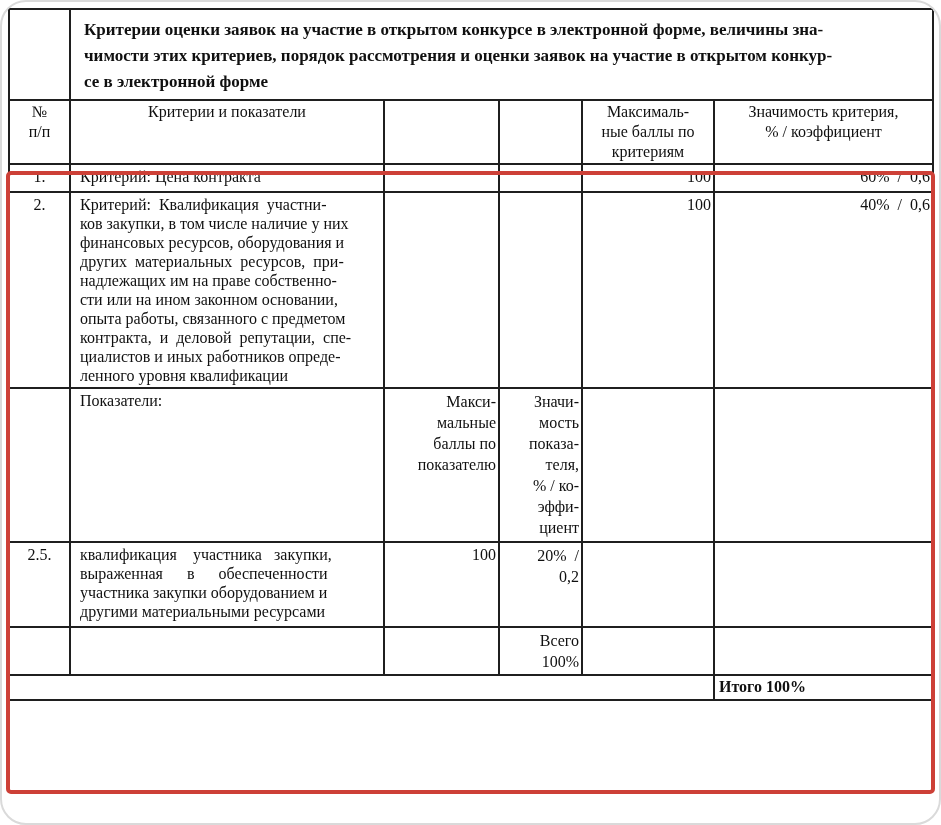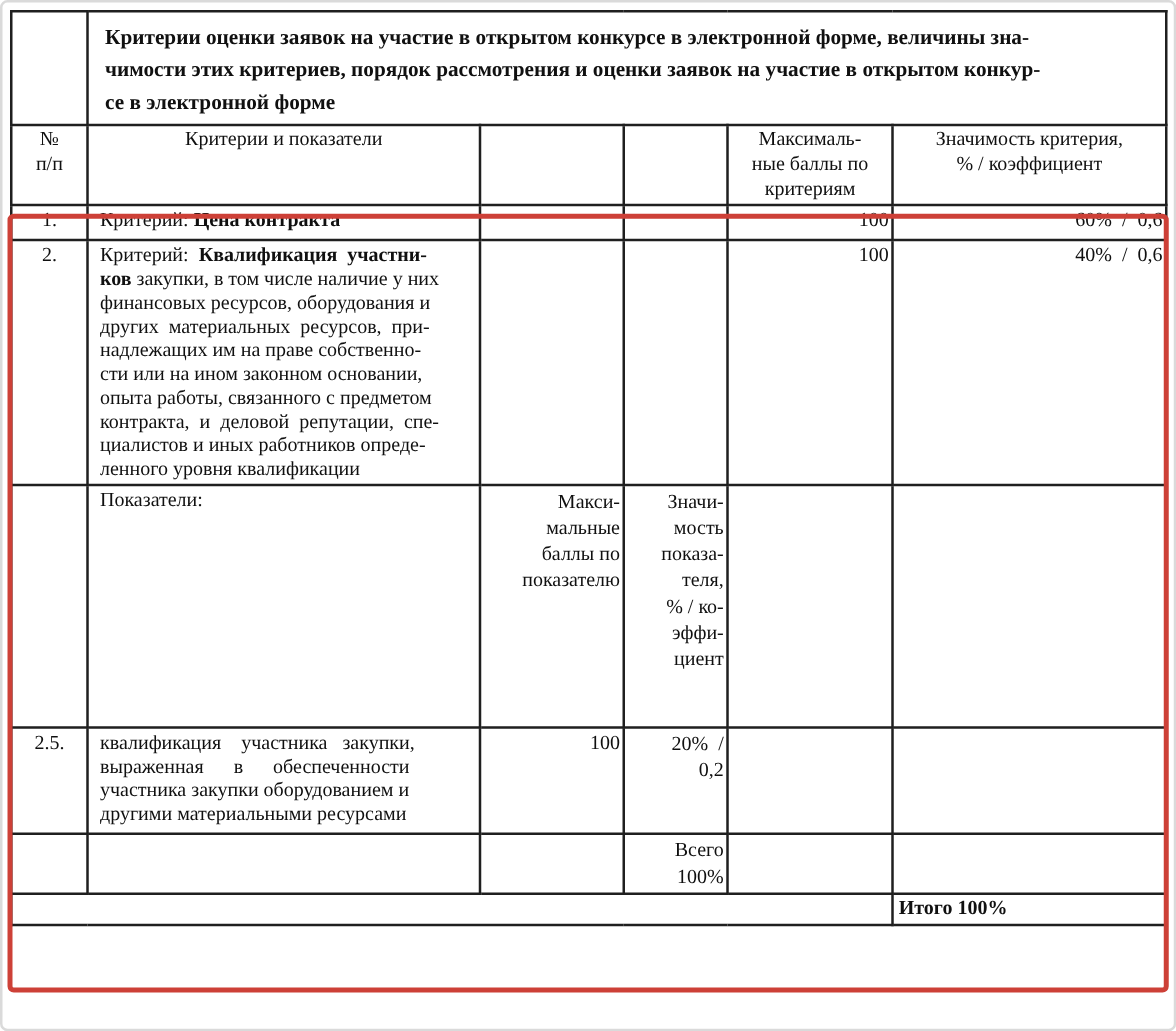--- a/index.html
+++ b/index.html
@@ -3,21 +3,21 @@
 <meta charset="utf-8">
 <style>
   html, body { margin: 0; padding: 0; background: #ffffff; }
   .card {
     position: relative;
     width: 941px;
     height: 825px;
     box-sizing: border-box;
     background: #ffffff;
     border: 2px solid #dadada;
-    border-radius: 6px;
+    border-radius: 26px;
     overflow: hidden;
     font-family: "Liberation Serif", "DejaVu Serif", serif;
     color: #101010;
   }
   table.doc {
     position: absolute;
     left: 6px;
     top: 6px;
     width: 924px;
     border-collapse: collapse;
@@ -35,21 +35,21 @@
   .ctr   { text-align: right; padding-left: 2px; padding-right: 2px; }
   .numc  { text-align: center; padding-left: 1px; padding-right: 1px; }
   .head  { text-align: center; line-height: 20px; padding: 1px 2px; }
   .loose { line-height: 21px; margin-left: 18px; }
   .title-cell {
     font-weight: bold;
     font-size: 17px;
     line-height: 26px;
     padding: 7px 12px 4px 13px;
   }
-  .bold { font-weight: bold; margin-top: 12px; }
+  .bold { font-weight: normal; margin-top: 12px; }
   .grand { font-weight: bold; padding: 1px 4px; }
   .annotation-box {
     position: absolute;
     left: 4px;
     top: 169px;
     width: 929px;
     height: 623px;
     box-sizing: border-box;
     border: 4px solid #cd4037;
     border-radius: 5px;
@@ -111,21 +111,21 @@
 опыта работы, связанного с предметом
 контракта,  и  деловой  репутации,  спе-
 циалистов и иных работников опреде-
 ленного уровня квалификации</span></td>
       <td></td>
       <td></td>
       <td class="ctr">100</td>
       <td class="ctr">40%  /  0,6</td>
     </tr>
 
-    <tr style="height:194px">
+    <tr style="height:154px">
       <td></td>
       <td>Показатели:</td>
       <td class="ctr loose">Макси-
 мальные
 баллы по
 показателю</td>
       <td class="ctr loose">Значи-
 мость
 показа-
 теля,

